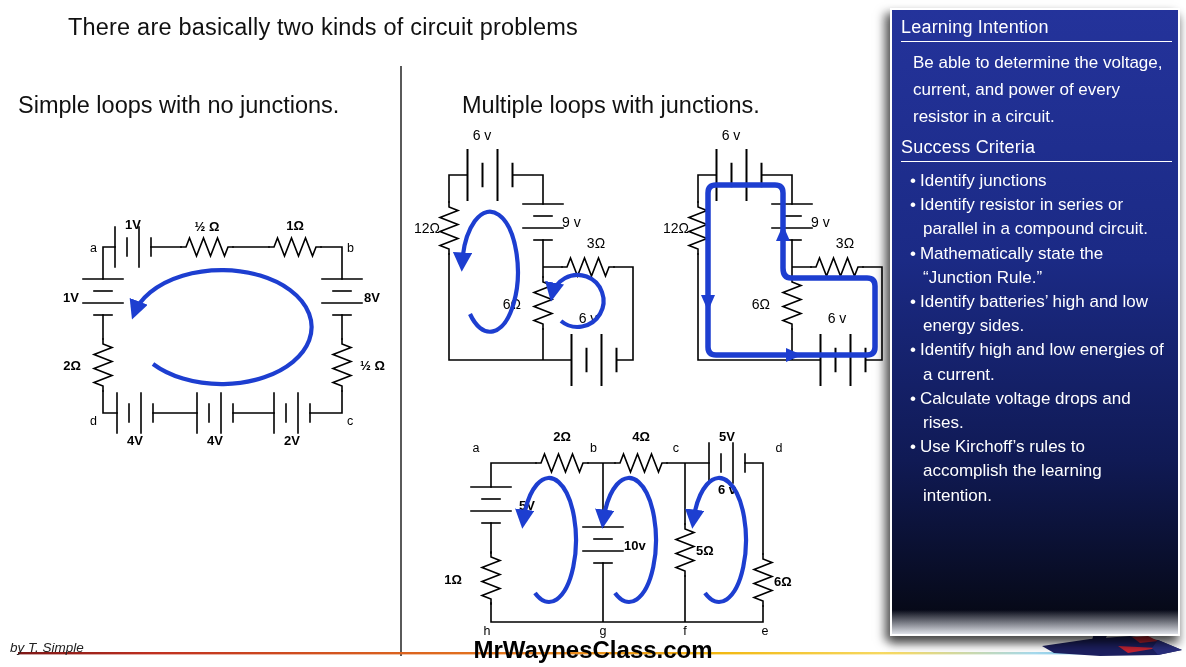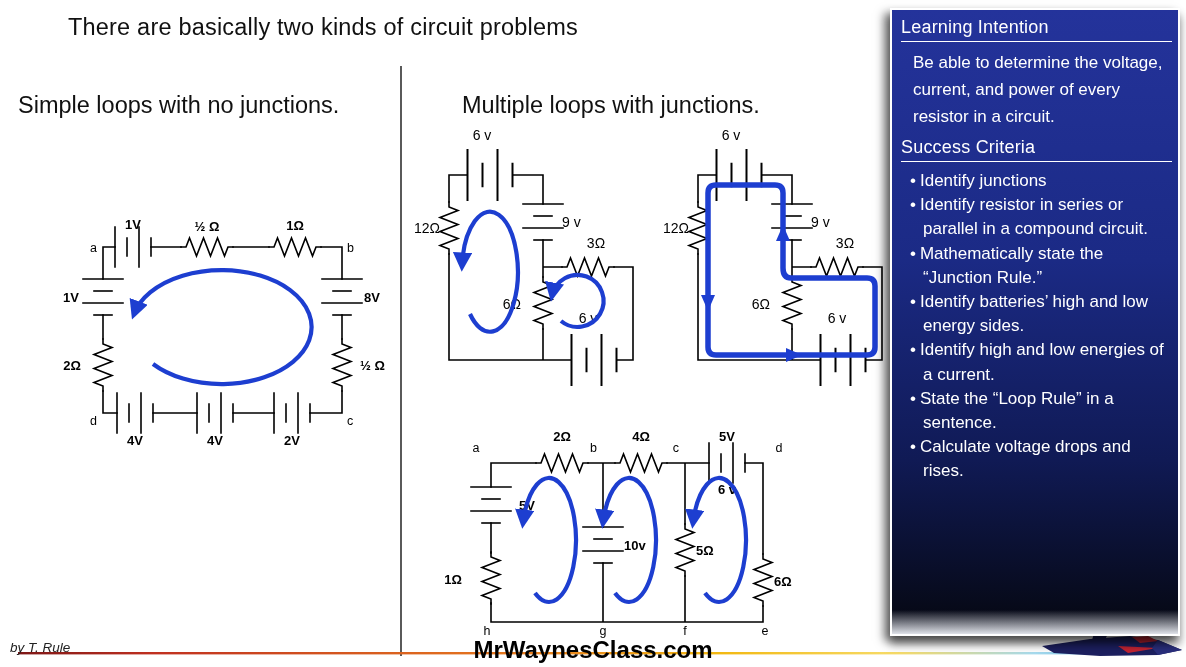--- a/index.html
+++ b/index.html
@@ -199,34 +199,34 @@
   <rect x="18" y="652" width="1130" height="2.4" fill="url(#footerGrad)"></rect>
   <g transform="translate(1040,612)">
     <polygon points="58,8 72,13 64,30 52,28" fill="#1d2060"></polygon>
     <polygon points="2,34 50,27 90,24 118,28 142,38 118,43 60,44 14,41" fill="#1d2060"></polygon>
     <polygon points="92,25 108,24 118,29 100,31" fill="#c32433"></polygon>
     <polygon points="78,34 118,36 88,41" fill="#c32433"></polygon>
     <polygon points="118,28 142,38 118,43 112,36" fill="#2a2f7d"></polygon>
   </g>
 </svg>
 
-<div class="abs byline">by T. Rule</div>
+<div class="abs byline">by T. Simple</div>
 <div class="abs site">
   <span class="site-inner">MrWaynesClass.com</span>
 </div>
 
 <aside class="panel">
   <h2>Learning Intention</h2>
   <div class="rule"></div>
   <p>Be able to determine the voltage, current, and power of every resistor in a circuit.</p>
   <h2>Success Criteria</h2>
   <div class="rule"></div>
   <ul>
     <li>Identify junctions</li>
     <li>Identify resistor in series or parallel in a compound circuit.</li>
     <li>Mathematically state the “Junction Rule.”</li>
     <li>Identify batteries’ high and low energy sides.</li>
     <li>Identify high and low energies of a current.</li>
-    <li>State the “Loop Rule” in a sentence.</li>
     <li>Calculate voltage drops and rises.</li>
+    <li>Use Kirchoff’s rules to accomplish the learning intention.</li>
   </ul>
   <div class="panel-shine"></div>
 </aside>
 
 </body></html>

